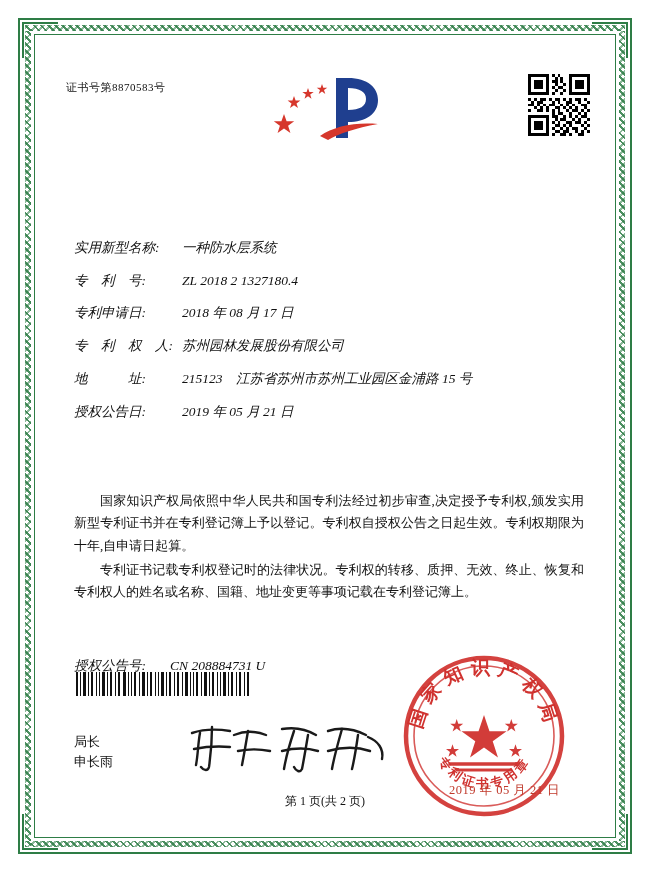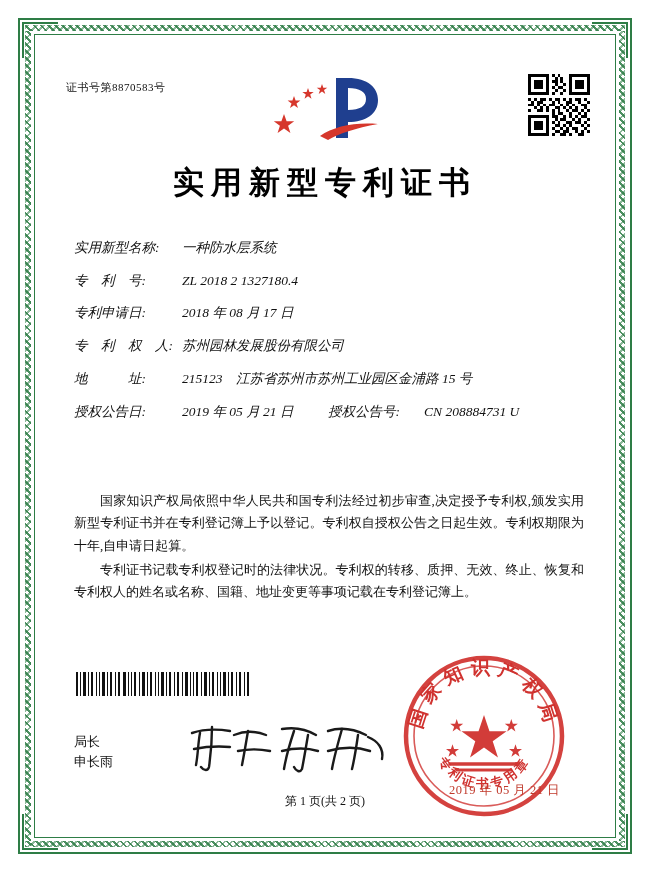--- a/index.html
+++ b/index.html
@@ -134,20 +134,21 @@
   .field .val {
     flex: 1;
     white-space: nowrap;
   }
   .field-row2 {
     display: flex;
     align-items: baseline;
     font-size: 13.5px;
     color: #111;
     margin-bottom: 16.5px;
+    flex-direction: column;
   }
   .field-row2 .half {
     display: flex;
     align-items: baseline;
   }
   .field-row2 .half.first { width: 254px; flex: 0 0 254px; }
   .field-row2 .lbl { width: 108px; flex: 0 0 108px; white-space: nowrap;}
   .field-row2 .lbl2 { width: 96px; flex: 0 0 96px; white-space: nowrap;}
   .field-row2 .val { white-space: nowrap; }
 
@@ -366,21 +367,20 @@
           <rect x="18" y="19" width="1" height="1"></rect>
             <rect x="20" y="19" width="1" height="1"></rect>
           <rect x="8" y="20" width="1" height="1"></rect>
             <rect x="11" y="20" width="2" height="1"></rect>
           <rect x="14" y="20" width="1" height="1"></rect>
             <rect x="17" y="20" width="2" height="1"></rect>
         </g>
       </svg>
     </div>
 
-    <div class="title">实用新型专利证书</div>
 
     <div class="fields">
 
       <div class="field">
         <span class="lbl">实用新型名称:</span>
         <span class="val">一种防水层系统</span>
       </div>
 
 
       <div class="field">

